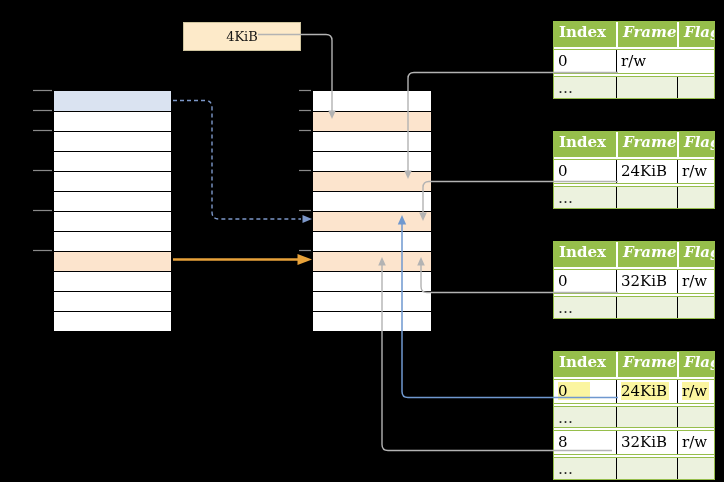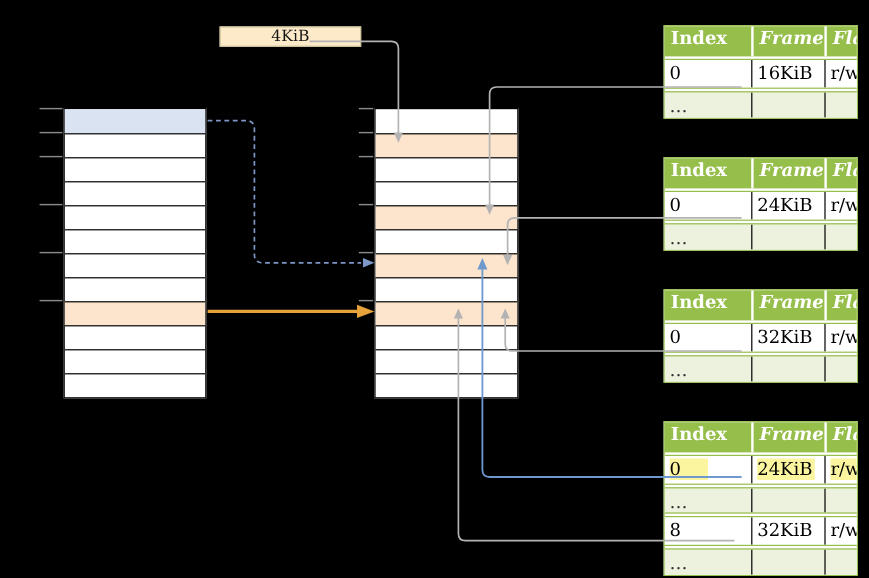--- a/index.html
+++ b/index.html
@@ -5,21 +5,21 @@
   html,body { margin:0; padding:0; }
   body {
     width:724px; height:482px; background:#000;
     font-family:"DejaVu Serif","Liberation Serif",serif;
     position:relative; overflow:hidden;
   }
   .canvas { position:absolute; left:0; top:0; width:724px; height:482px; }
 
   
   .size-box {
-    position:absolute; left:183px; top:22px; width:118px; height:17px;
+    position:absolute; left:183px; top:22px; width:118px; height:29px;
     background:#fdeac9; border:1px solid #cfc49e; box-sizing:border-box;
     display:flex; align-items:center; justify-content:center;
     font-size:13px; color:#141414;
   }
 
   
   .stack {
     position:absolute; top:90px; background:#ffffff;
     border:1px solid #000; box-sizing:border-box;
   }
@@ -47,21 +47,21 @@
   .pt-hcell + .pt-hcell { border-left:2px solid #fff;font-style:italic; }
   .pt-row {
     display:flex; height:25px; margin-top:2px;
     border-top:1px solid #96be4b; border-bottom:1px solid #96be4b;
     box-sizing:border-box; background:#fff; overflow:hidden;
   }
   .pt-row:last-child { border-bottom:none; height:22px; }
   .pt-row.dots { background:#ecf2de; color:#2b2b2b; height:22px; }
   .pt-cell { box-sizing:border-box; padding:2px 0 0 4px; white-space:nowrap; overflow:hidden; }
   .pt-row .pt-cell + .pt-cell { border-left:1px solid #000; }
-  .c-index { width:72px; } .c-frame { width:61px; } .c-flags { width:47px; flex:1; }
+  .c-index { width:62px; } .c-frame { width:61px; } .c-flags { width:47px; flex:1; }
   .hl { background:#fbf5a0; padding:0 2px 0 0; }
   .c-index .hl { padding-right:22px; }
 
   
   .overlay { position:absolute; left:0; top:0; width:724px; height:482px; pointer-events:none; }
 </style>
 </head>
 <body>
 
 <div class="canvas">
@@ -101,21 +101,20 @@
   </div>
 
   <div class="pt" id="pt1">
     <div class="pt-head">
       <div class="pt-hcell c-index">Index</div>
       <div class="pt-hcell c-frame">Frame</div>
       <div class="pt-hcell c-flags">Flags</div>
     </div>
     <div class="pt-row">
       <div class="pt-cell c-index">0</div>
-      <div class="pt-cell c-frame">16KiB</div>
       <div class="pt-cell c-flags">r/w</div>
     </div>
     <div class="pt-row dots">
       <div class="pt-cell c-index">…</div>
       <div class="pt-cell c-frame"></div>
       <div class="pt-cell c-flags"></div>
     </div>
   </div>
 
   <div class="pt" id="pt2">

